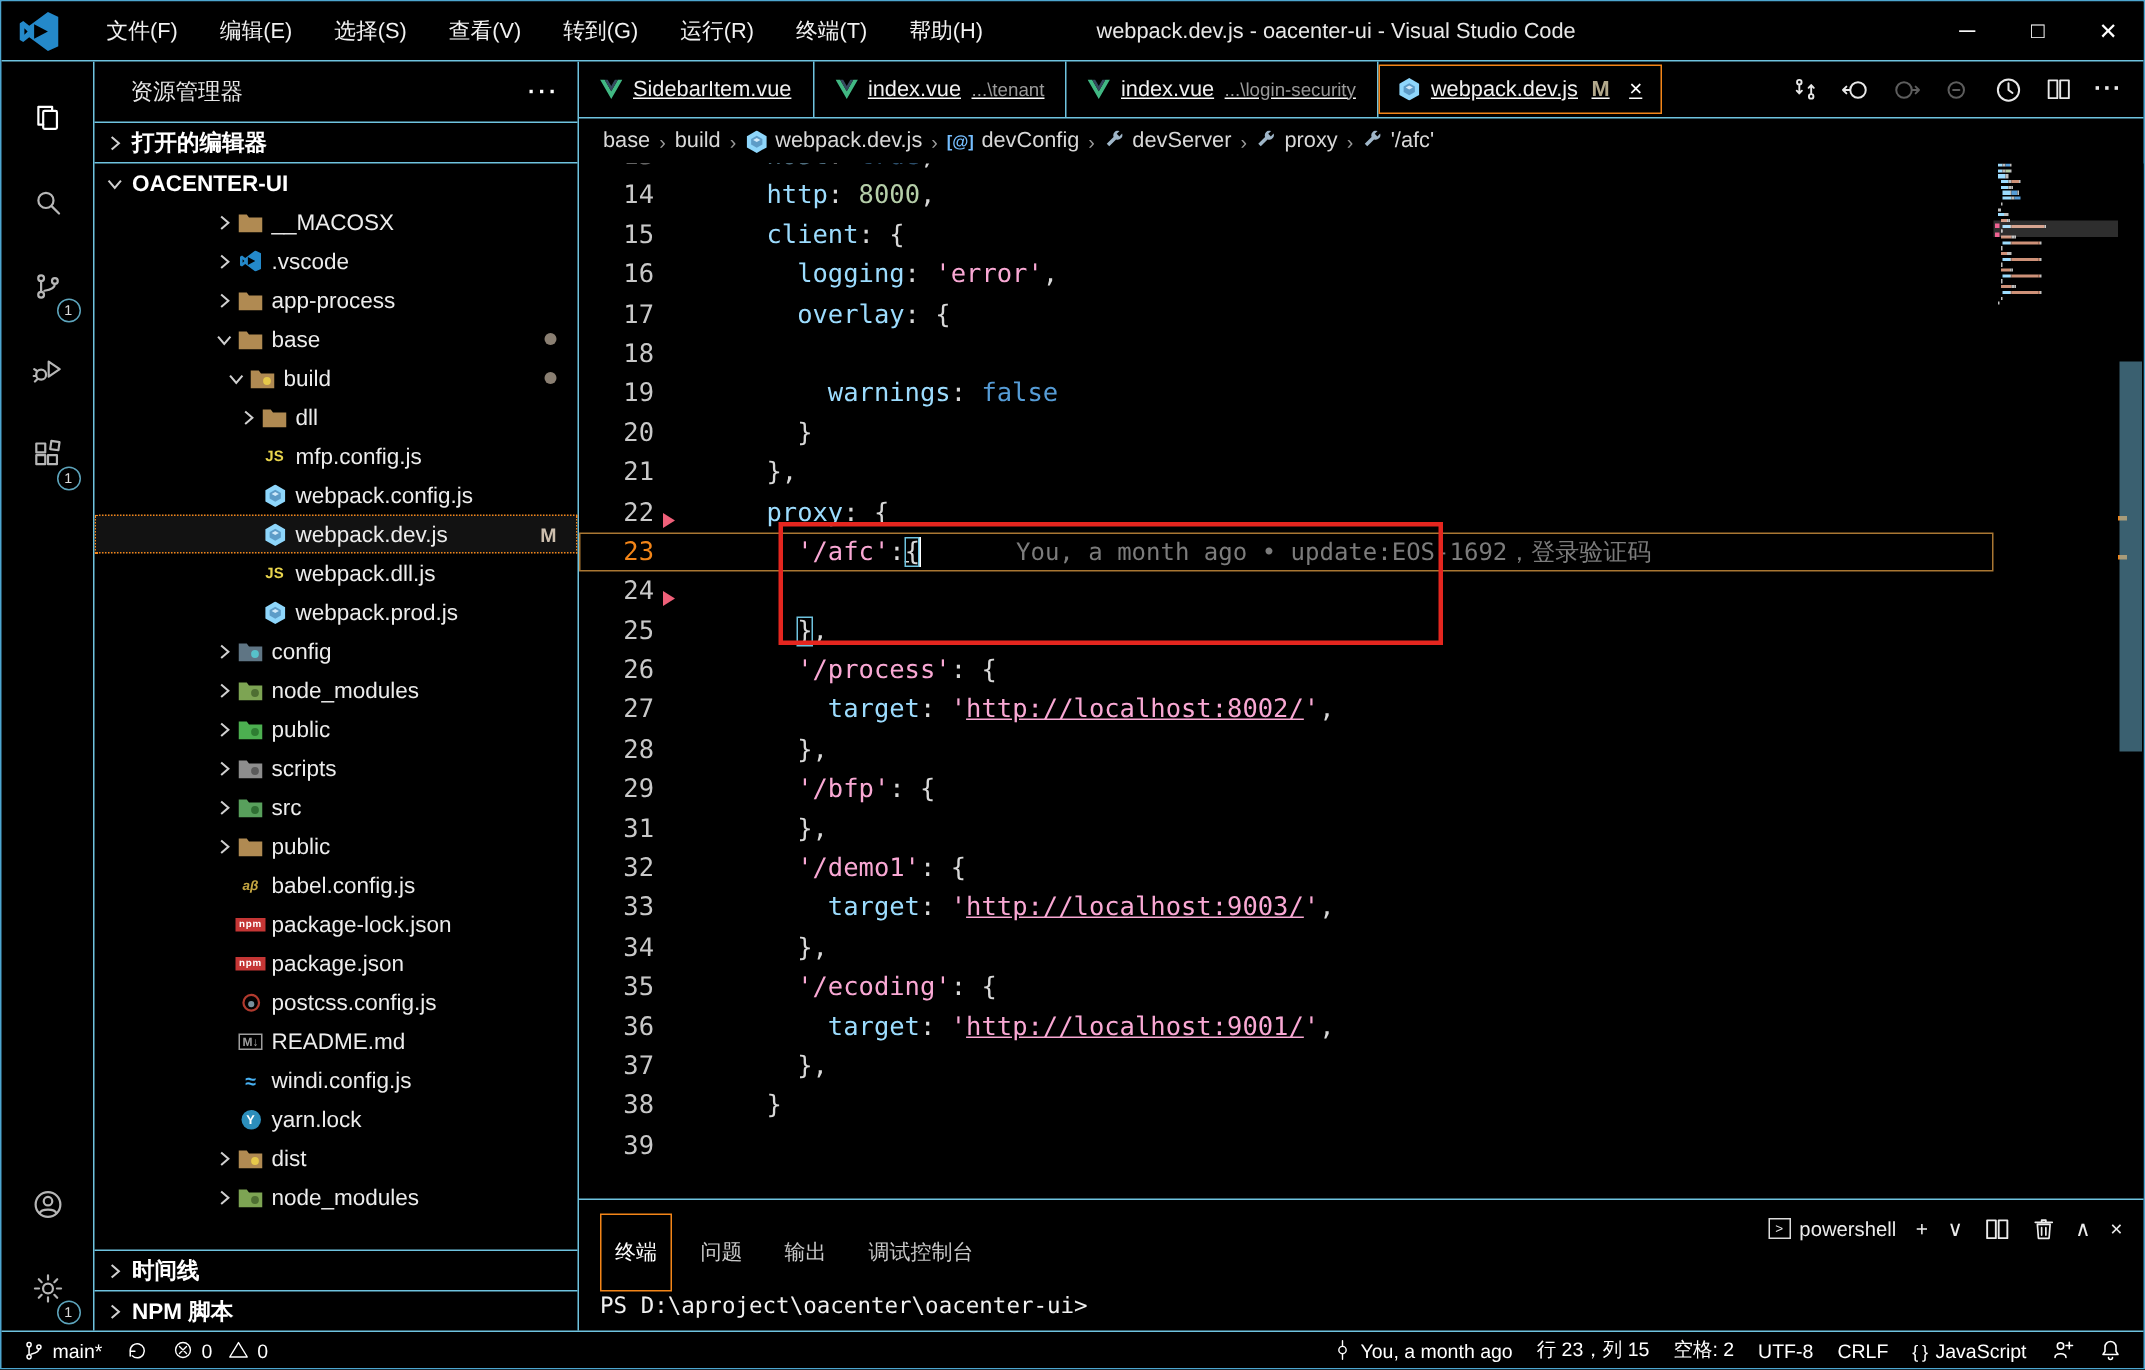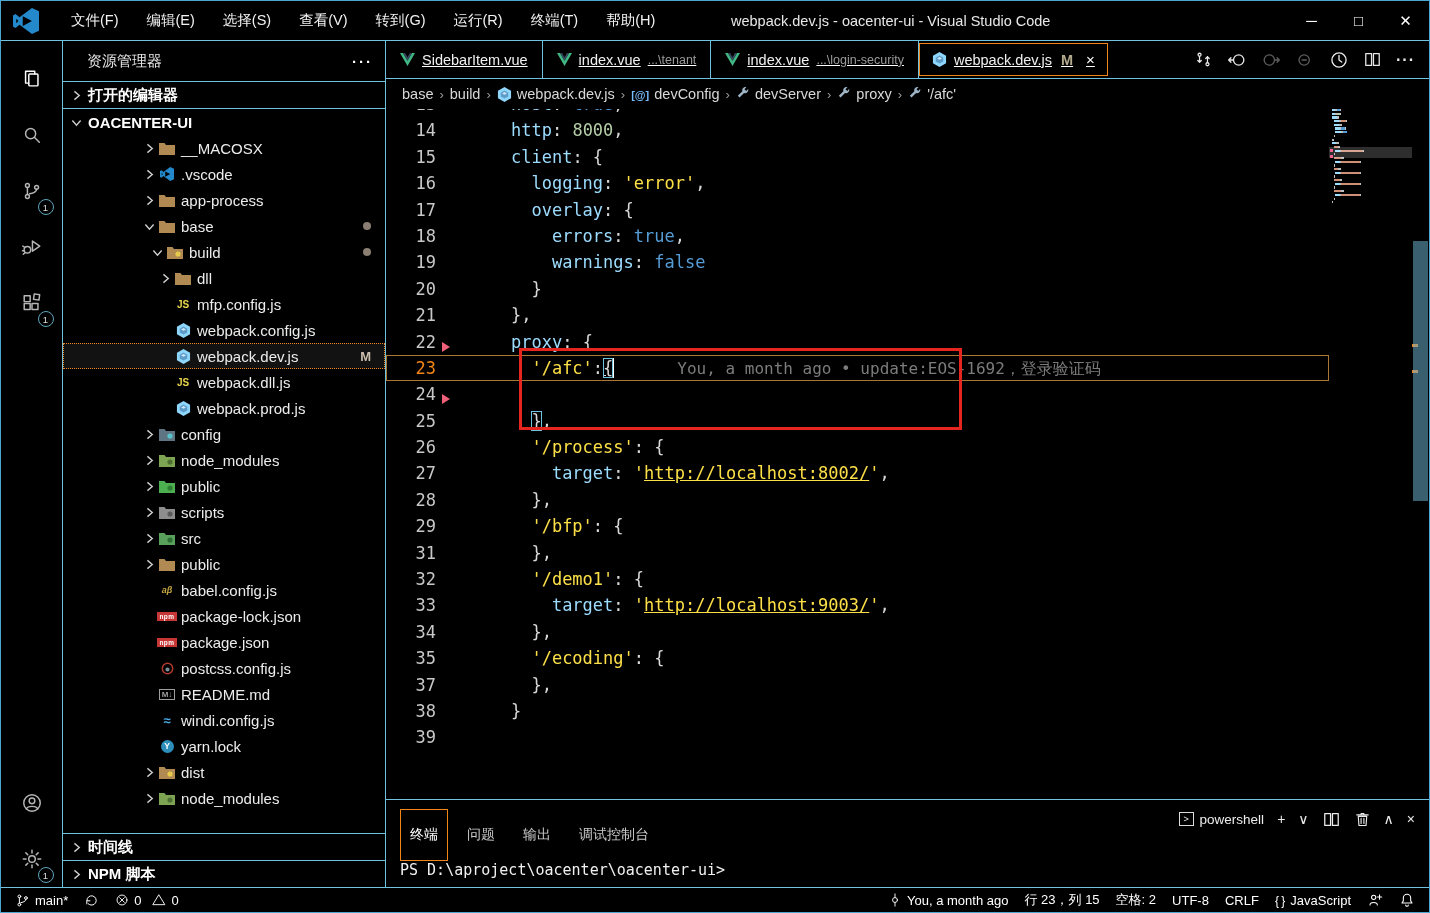--- a/index.html
+++ b/index.html
@@ -76,21 +76,21 @@
 
   
   .code-area { position:relative; height:690px; overflow:hidden; flex:0 0 auto; background:#000; }
   .code-lines { position:absolute; left:0; top:-18px; right:100px; }
   .cline { height:26.4px; line-height:26.4px; white-space:pre;
     font-family:"DejaVu Sans Mono",monospace; font-size:17px; display:flex; }
   .cline .ln { width:50px; text-align:right; color:#c8c8c8; flex:0 0 auto; }
   .cline.current .ln { color:#F38518; }
   .cline .lc { padding-left:34px; white-space:pre; }
   .cline.current { outline:1px solid #a97733; outline-offset:-1px; }
-  .tok-k { color:#9CDCFE; } .tok-s { color:#fde047;margin-top:25px; } .tok-n { color:#B5CEA8; }
+  .tok-k { color:#9CDCFE; } .tok-s { color:#f9a8d4;margin-top:25px; } .tok-n { color:#B5CEA8; }
   .tok-b { color:#569CD6; } .tok-p { color:#d8d8d8; }
   .tok-u { text-decoration:underline; }
   .tok-box { outline:1px solid #6FC3DF; outline-offset:-1px; }
   .ghost { color:#7c7c7c; margin-left:64px; font-size:16px; }
   .cursor { display:inline-block; width:2px; height:20px; background:#fff;
     vertical-align:text-bottom; margin:0 -1px; }
   .pennant { position:absolute; left:56px; width:0; height:0;
     border-left:8px solid #ef6079; border-top:5px solid transparent; border-bottom:5px solid transparent; }
   .p1 { top:233px; } .p2 { top:285px; }
   .red-box { position:absolute; left:133px; top:239px; width:443px; height:82px;
@@ -700,37 +700,38 @@
           </span>
         </div>
 
       <div class="code-area">
         <div class="code-lines" id="code-lines">
             <div class="cline"><span class="ln">13</span><span class="lc"><span class="tok-p">    </span><span class="tok-k">host</span><span class="tok-p">: </span><span class="tok-b">true</span><span class="tok-p">,</span></span></div>
             <div class="cline"><span class="ln">14</span><span class="lc"><span class="tok-p">    </span><span class="tok-k">http</span><span class="tok-p">: </span><span class="tok-n">8000</span><span class="tok-p">,</span></span></div>
             <div class="cline"><span class="ln">15</span><span class="lc"><span class="tok-p">    </span><span class="tok-k">client</span><span class="tok-p">: </span><span class="tok-p">{</span></span></div>
             <div class="cline"><span class="ln">16</span><span class="lc"><span class="tok-p">      </span><span class="tok-k">logging</span><span class="tok-p">: </span><span class="tok-s">'error'</span><span class="tok-p">,</span></span></div>
             <div class="cline"><span class="ln">17</span><span class="lc"><span class="tok-p">      </span><span class="tok-k">overlay</span><span class="tok-p">: </span><span class="tok-p">{</span></span></div>
-            <div class="cline"><span class="ln">18</span><span class="lc"><span class="tok-p">        </span><span class="tok-k">errors</span><span class="tok-p">: </span><span class="tok-b">true</span><span class="tok-p">,</span></span></div>
+            <div class="cline"><span class="ln">18</span></div>
             <div class="cline"><span class="ln">19</span><span class="lc"><span class="tok-p">        </span><span class="tok-k">warnings</span><span class="tok-p">: </span><span class="tok-b">false</span></span></div>
             <div class="cline"><span class="ln">20</span><span class="lc"><span class="tok-p">      </span><span class="tok-p">}</span></span></div>
             <div class="cline"><span class="ln">21</span><span class="lc"><span class="tok-p">    </span><span class="tok-p">},</span></span></div>
             <div class="cline"><span class="ln">22</span><span class="lc"><span class="tok-p">    </span><span class="tok-k">proxy</span><span class="tok-p">: </span><span class="tok-p">{</span></span></div>
             <div class="cline current"><span class="ln">23</span><span class="lc"><span class="tok-p">      </span><span class="tok-s">'/afc'</span><span class="tok-p">:</span><span class="tok-p tok-u tok-box">{</span><span class="cursor"></span><span class="ghost">You, a month ago • update:EOS-1692，登录验证码</span></span></div>
             <div class="cline"><span class="ln">24</span></div>
             <div class="cline"><span class="ln">25</span><span class="lc"><span class="tok-p">      </span><span class="tok-p tok-box">}</span><span class="tok-p">,</span></span></div>
             <div class="cline"><span class="ln">26</span><span class="lc"><span class="tok-p">      </span><span class="tok-s">'/process'</span><span class="tok-p">: </span><span class="tok-p">{</span></span></div>
             <div class="cline"><span class="ln">27</span><span class="lc"><span class="tok-p">        </span><span class="tok-k">target</span><span class="tok-p">: </span><span class="tok-s">'</span><span class="tok-s tok-u">http://localhost:8002/</span><span class="tok-s">'</span><span class="tok-p">,</span></span></div>
             <div class="cline"><span class="ln">28</span><span class="lc"><span class="tok-p">      </span><span class="tok-p">},</span></span></div>
             <div class="cline"><span class="ln">29</span><span class="lc"><span class="tok-p">      </span><span class="tok-s">'/bfp'</span><span class="tok-p">: </span><span class="tok-p">{</span></span></div>
             <div class="cline"><span class="ln">31</span><span class="lc"><span class="tok-p">      </span><span class="tok-p">},</span></span></div>
             <div class="cline"><span class="ln">32</span><span class="lc"><span class="tok-p">      </span><span class="tok-s">'/demo1'</span><span class="tok-p">: </span><span class="tok-p">{</span></span></div>
             <div class="cline"><span class="ln">33</span><span class="lc"><span class="tok-p">        </span><span class="tok-k">target</span><span class="tok-p">: </span><span class="tok-s">'</span><span class="tok-s tok-u">http://localhost:9003/</span><span class="tok-s">'</span><span class="tok-p">,</span></span></div>
             <div class="cline"><span class="ln">34</span><span class="lc"><span class="tok-p">      </span><span class="tok-p">},</span></span></div>
             <div class="cline"><span class="ln">35</span><span class="lc"><span class="tok-p">      </span><span class="tok-s">'/ecoding'</span><span class="tok-p">: </span><span class="tok-p">{</span></span></div>
+            <div class="cline"><span class="ln">36</span><span class="lc"><span class="tok-p">        </span><span class="tok-k">target</span><span class="tok-p">: </span><span class="tok-s">'</span><span class="tok-s tok-u">http://localhost:9001/</span><span class="tok-s">'</span><span class="tok-p">,</span></span></div>
             <div class="cline"><span class="ln">37</span><span class="lc"><span class="tok-p">      </span><span class="tok-p">},</span></span></div>
             <div class="cline"><span class="ln">38</span><span class="lc"><span class="tok-p">    </span><span class="tok-p">}</span></span></div>
             <div class="cline"><span class="ln">39</span><span class="lc"></span></div>
           </div>
         <div class="pennant p1"></div>
         <div class="pennant p2"></div>
         <div class="red-box"></div>
         <div class="minimap" id="minimap">
           <div class="mini-slider"></div>
           <div class="mini-dot" style="top:40px"></div>

